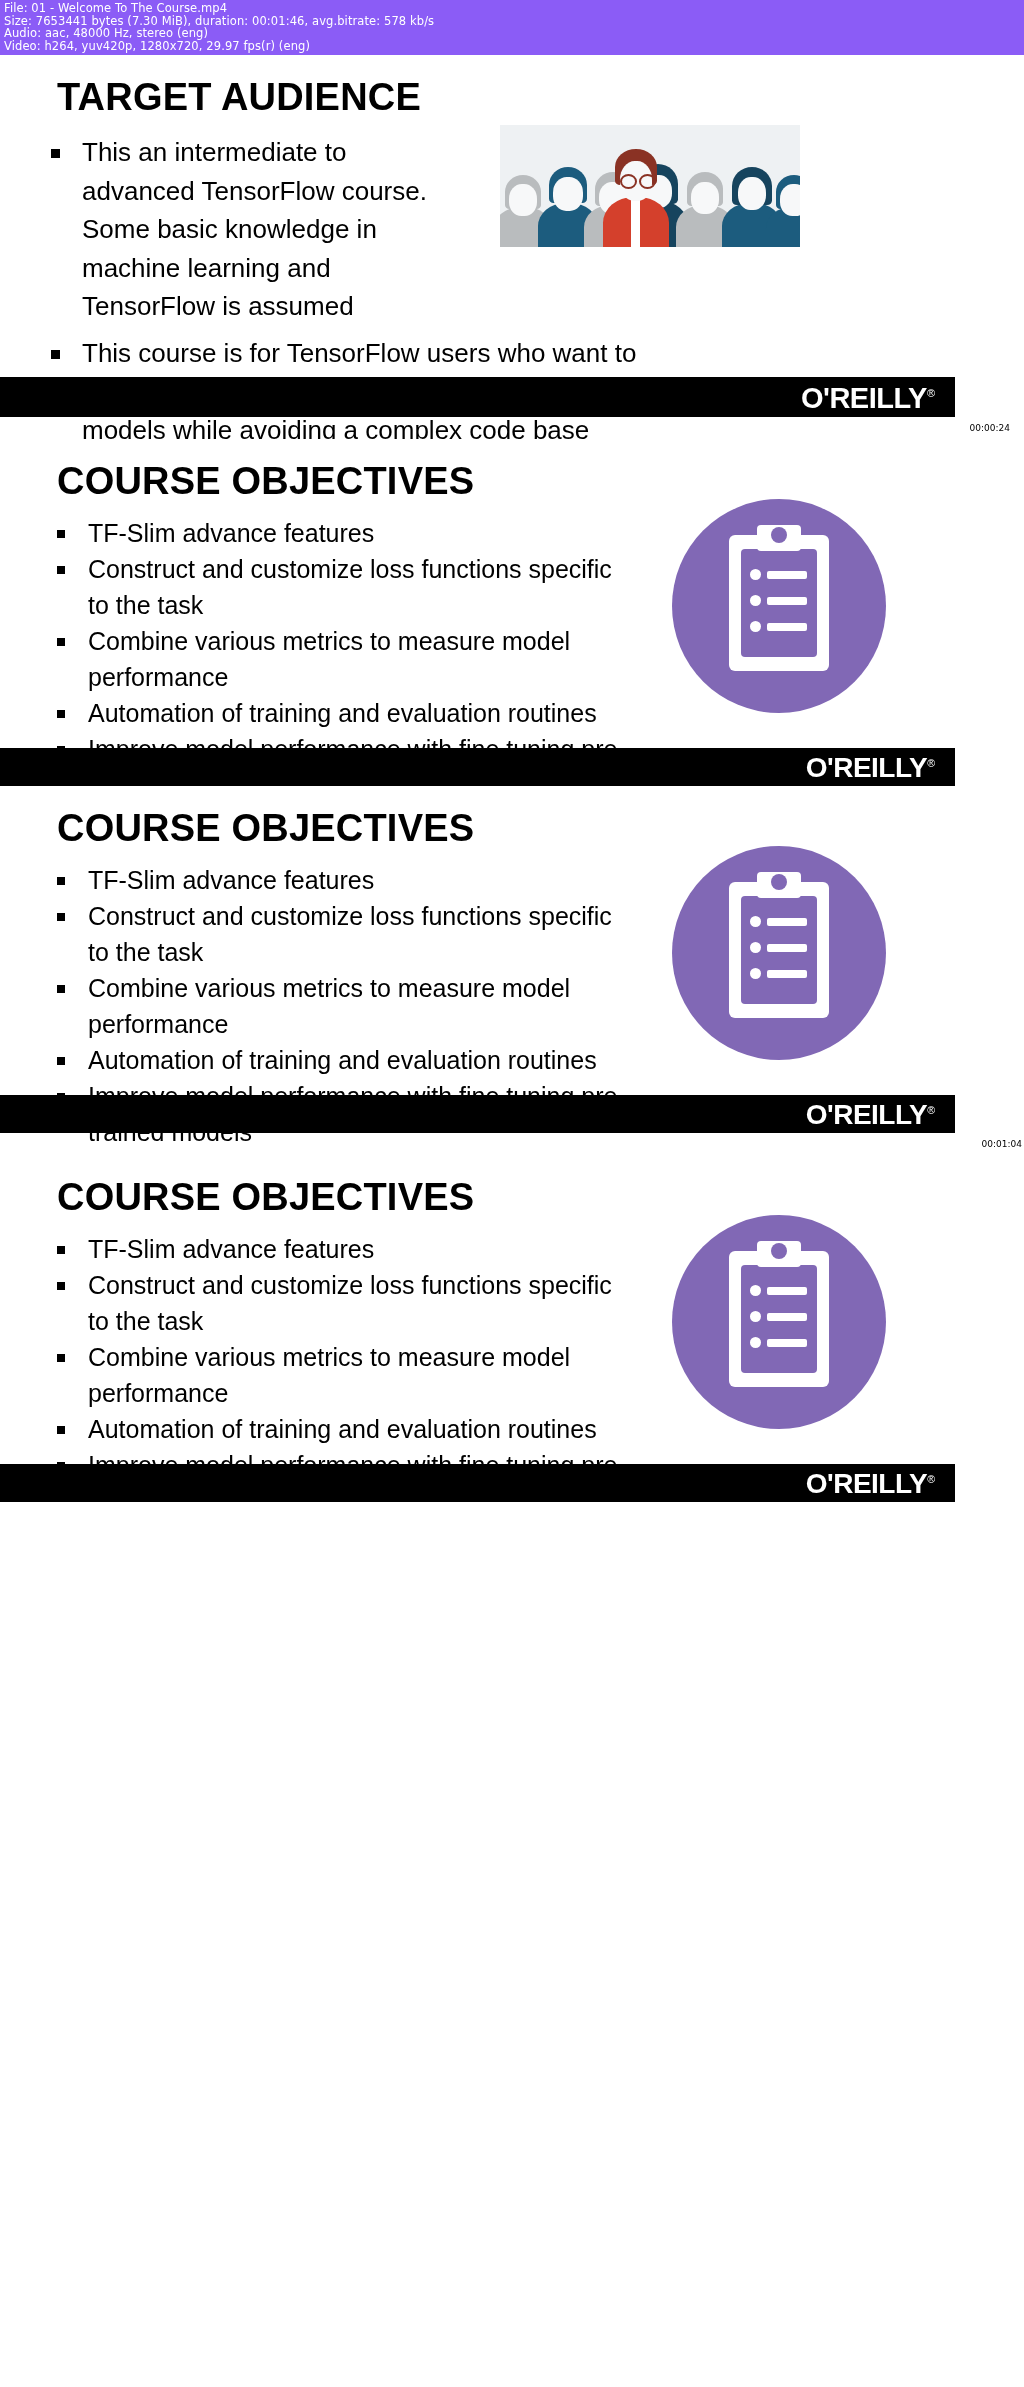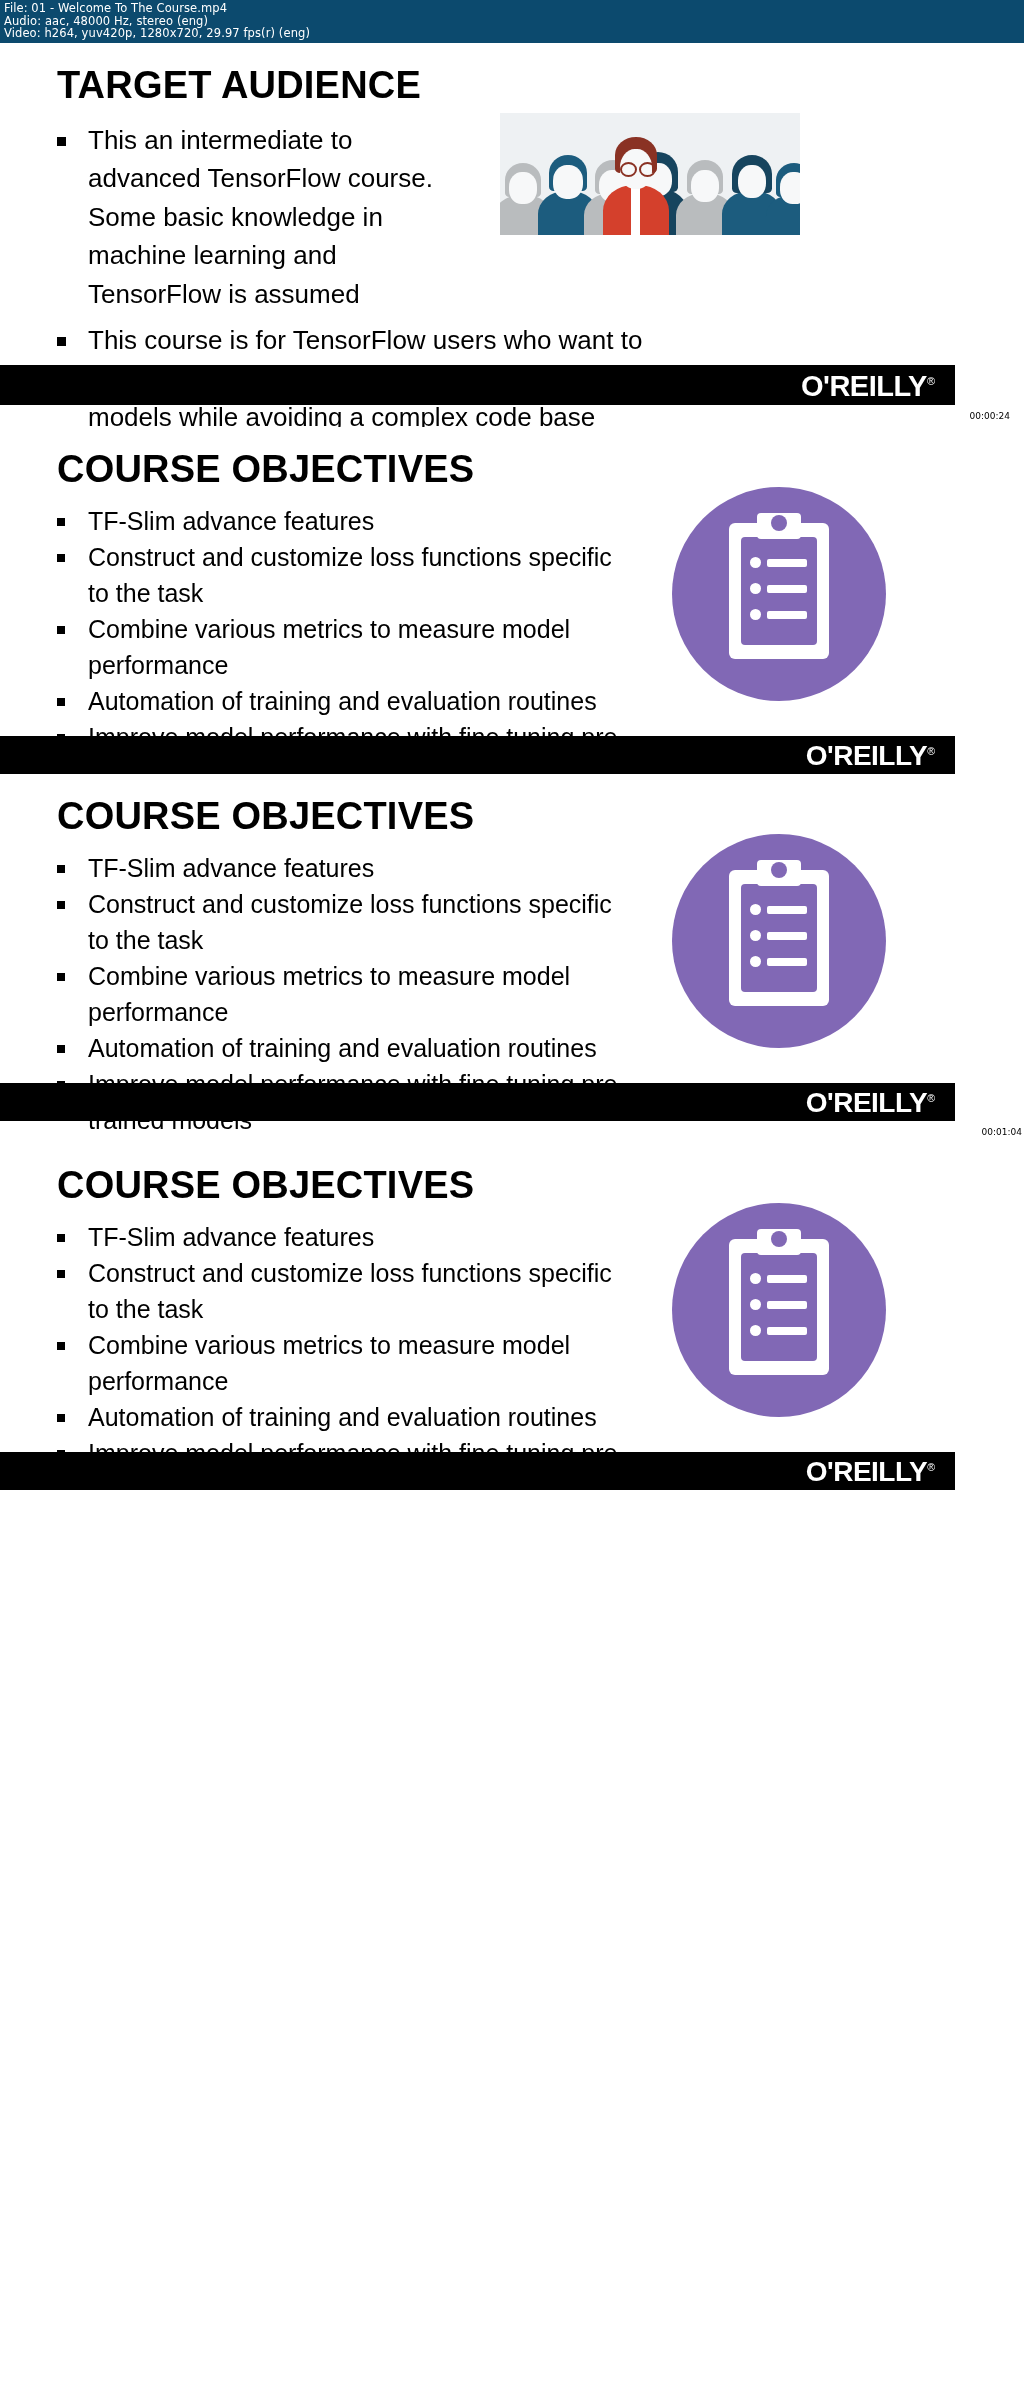--- a/index.html
+++ b/index.html
@@ -6,21 +6,21 @@
   body{
     width:1024px;
     background:#ffffff;
     font-family:"Liberation Sans", sans-serif;
     -webkit-font-smoothing:antialiased;
   }
   .page{width:1024px;position:relative;}
 
   
   .meta{
-    background:#0c4a6e;
+    background:#8b5cf6;
     color:#ffffff;
     padding:2px 4px 3px 4px;
     font-family:"DejaVu Sans", sans-serif;
     font-size:11.5px;
     line-height:12.6px;
     letter-spacing:0.1px;
   }
   .meta div{white-space:nowrap;}
 
   
@@ -151,30 +151,31 @@
     border-radius:2px;
   }
 </style>
 </head>
 <body>
 
 <div class="page">
 
   <div class="meta">
     <div>File: 01 - Welcome To The Course.mp4</div>
+    <div>Size: 7653441 bytes (7.30 MiB), duration: 00:01:46, avg.bitrate: 578 kb/s</div>
     <div>Audio: aac, 48000 Hz, stereo (eng)</div>
     <div>Video: h264, yuv420p, 1280x720, 29.97 fps(r) (eng)</div>
   </div>
 
   <div class="slide" style="height:322px;text-decoration:underline;">
     <div class="slide-inner" style="height:322px;position:relative;">
 
       <div class="slide-title" style="position:absolute;left:57px;top:20px;font-size:38px;line-height:44px;">TARGET AUDIENCE</div>
 
-      <ul class="bullets" style="position:absolute;left:57px;top:78px;width:400px;">
+      <ul class="bullets" style="position:absolute;left:51px;top:78px;width:400px;">
         <li style="font-size:26px;line-height:38.5px;padding-left:31px;margin-bottom:8px;">
           <span class="sq" style="left:0px;top:16px;width:9px;height:9px;"></span>
           <span>This an intermediate to advanced TensorFlow course. Some basic knowledge in machine learning and TensorFlow is assumed</span>
         </li>
         <li style="font-size:26px;line-height:38.5px;padding-left:31px;width:600px;">
           <span class="sq" style="left:0px;top:16px;width:9px;height:9px;"></span>
           <span>This course is for TensorFlow users who want to build and train more complex Deep Learning models while avoiding a complex code base</span>
         </li>
       </ul>
 

